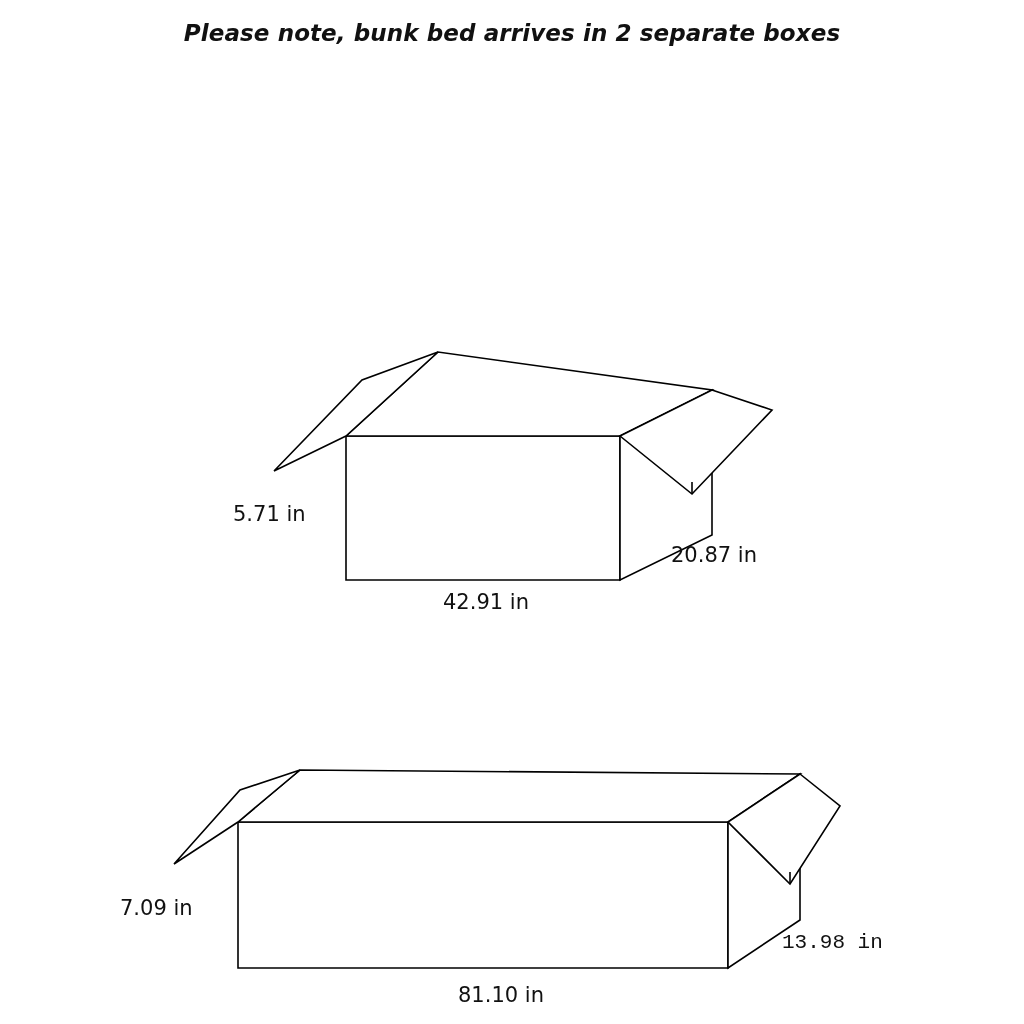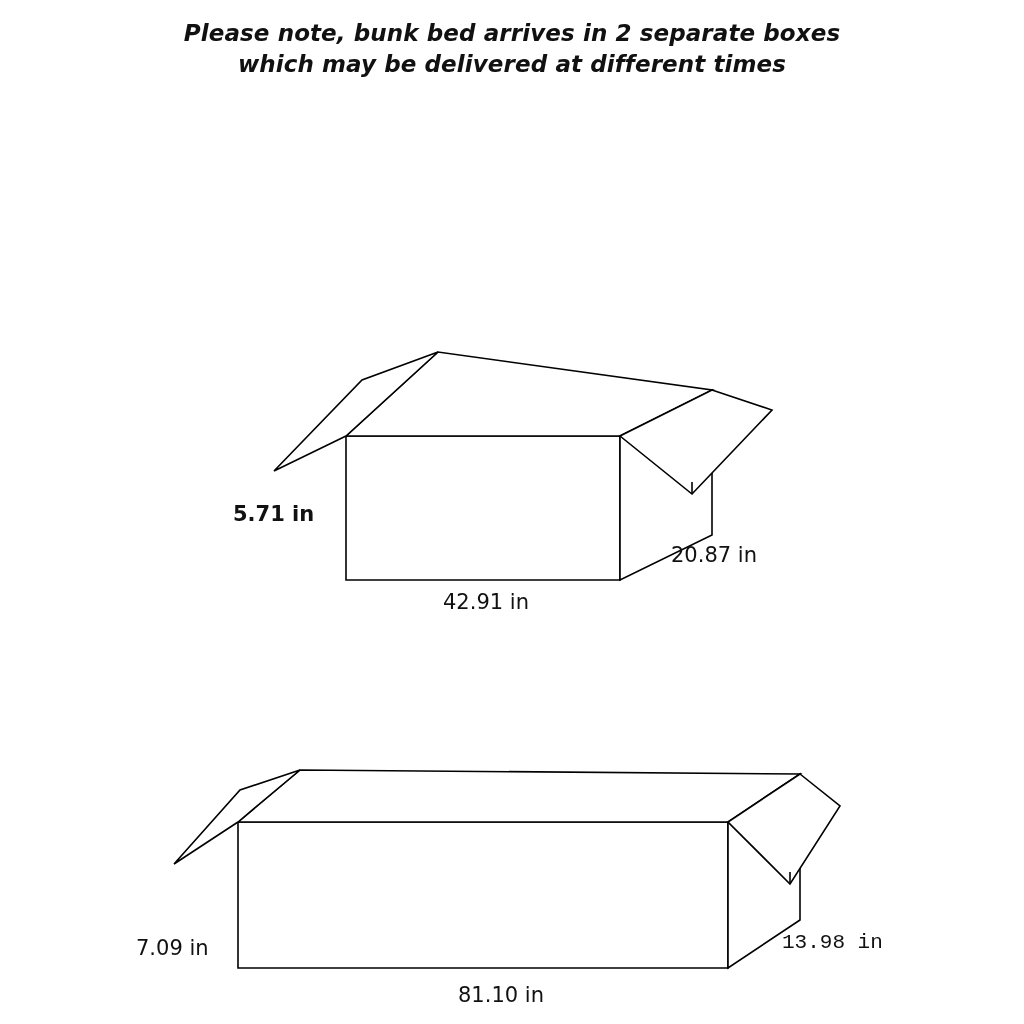--- a/index.html
+++ b/index.html
@@ -38,34 +38,33 @@
     height: 1024px;
   }
   .dim-label {
     position: absolute;
     font-size: 21px;
     line-height: 24px;
     color: #111111;
     white-space: nowrap;
   }
   
-  .lbl-b1-h { left: 233px; top: 502px; font-weight: bold; }
+  .lbl-b1-h { left: 233px; top: 502px; }
   .lbl-b1-d { left: 671px; top: 543px; }
   .lbl-b1-w { left: 443px; top: 590px; }
   
-  .lbl-b2-h { left: 120px; top: 936px; margin-left: 16px; }
+  .lbl-b2-h { left: 120px; top: 896px; }
   .lbl-b2-d { left: 782px; top: 931px; font-family: Liberation Mono, monospace; }
   .lbl-b2-w { left: 458px; top: 983px; }
 </style>
 </head>
 <body>
 
 <div class="note">
   <span class="line">Please note, bunk bed arrives in 2 separate boxes</span>
-  <span class="line">which may be delivered at different times</span>
 </div>
 
 <svg class="diagram-layer" viewBox="0 0 1024 1024" aria-hidden="true">
   <g fill="none" stroke="#000000" stroke-width="1.6" stroke-linejoin="miter">
 
     <path d="M346,436 L620,436 L620,580 L346,580 Z" fill="#ffffff"></path>
 
     <path d="M620,436 L712,390 L712,535 L620,580 Z" fill="#ffffff"></path>
 
     <path d="M346,436 L438,352 L712,390 L620,436 Z" fill="#ffffff"></path>

